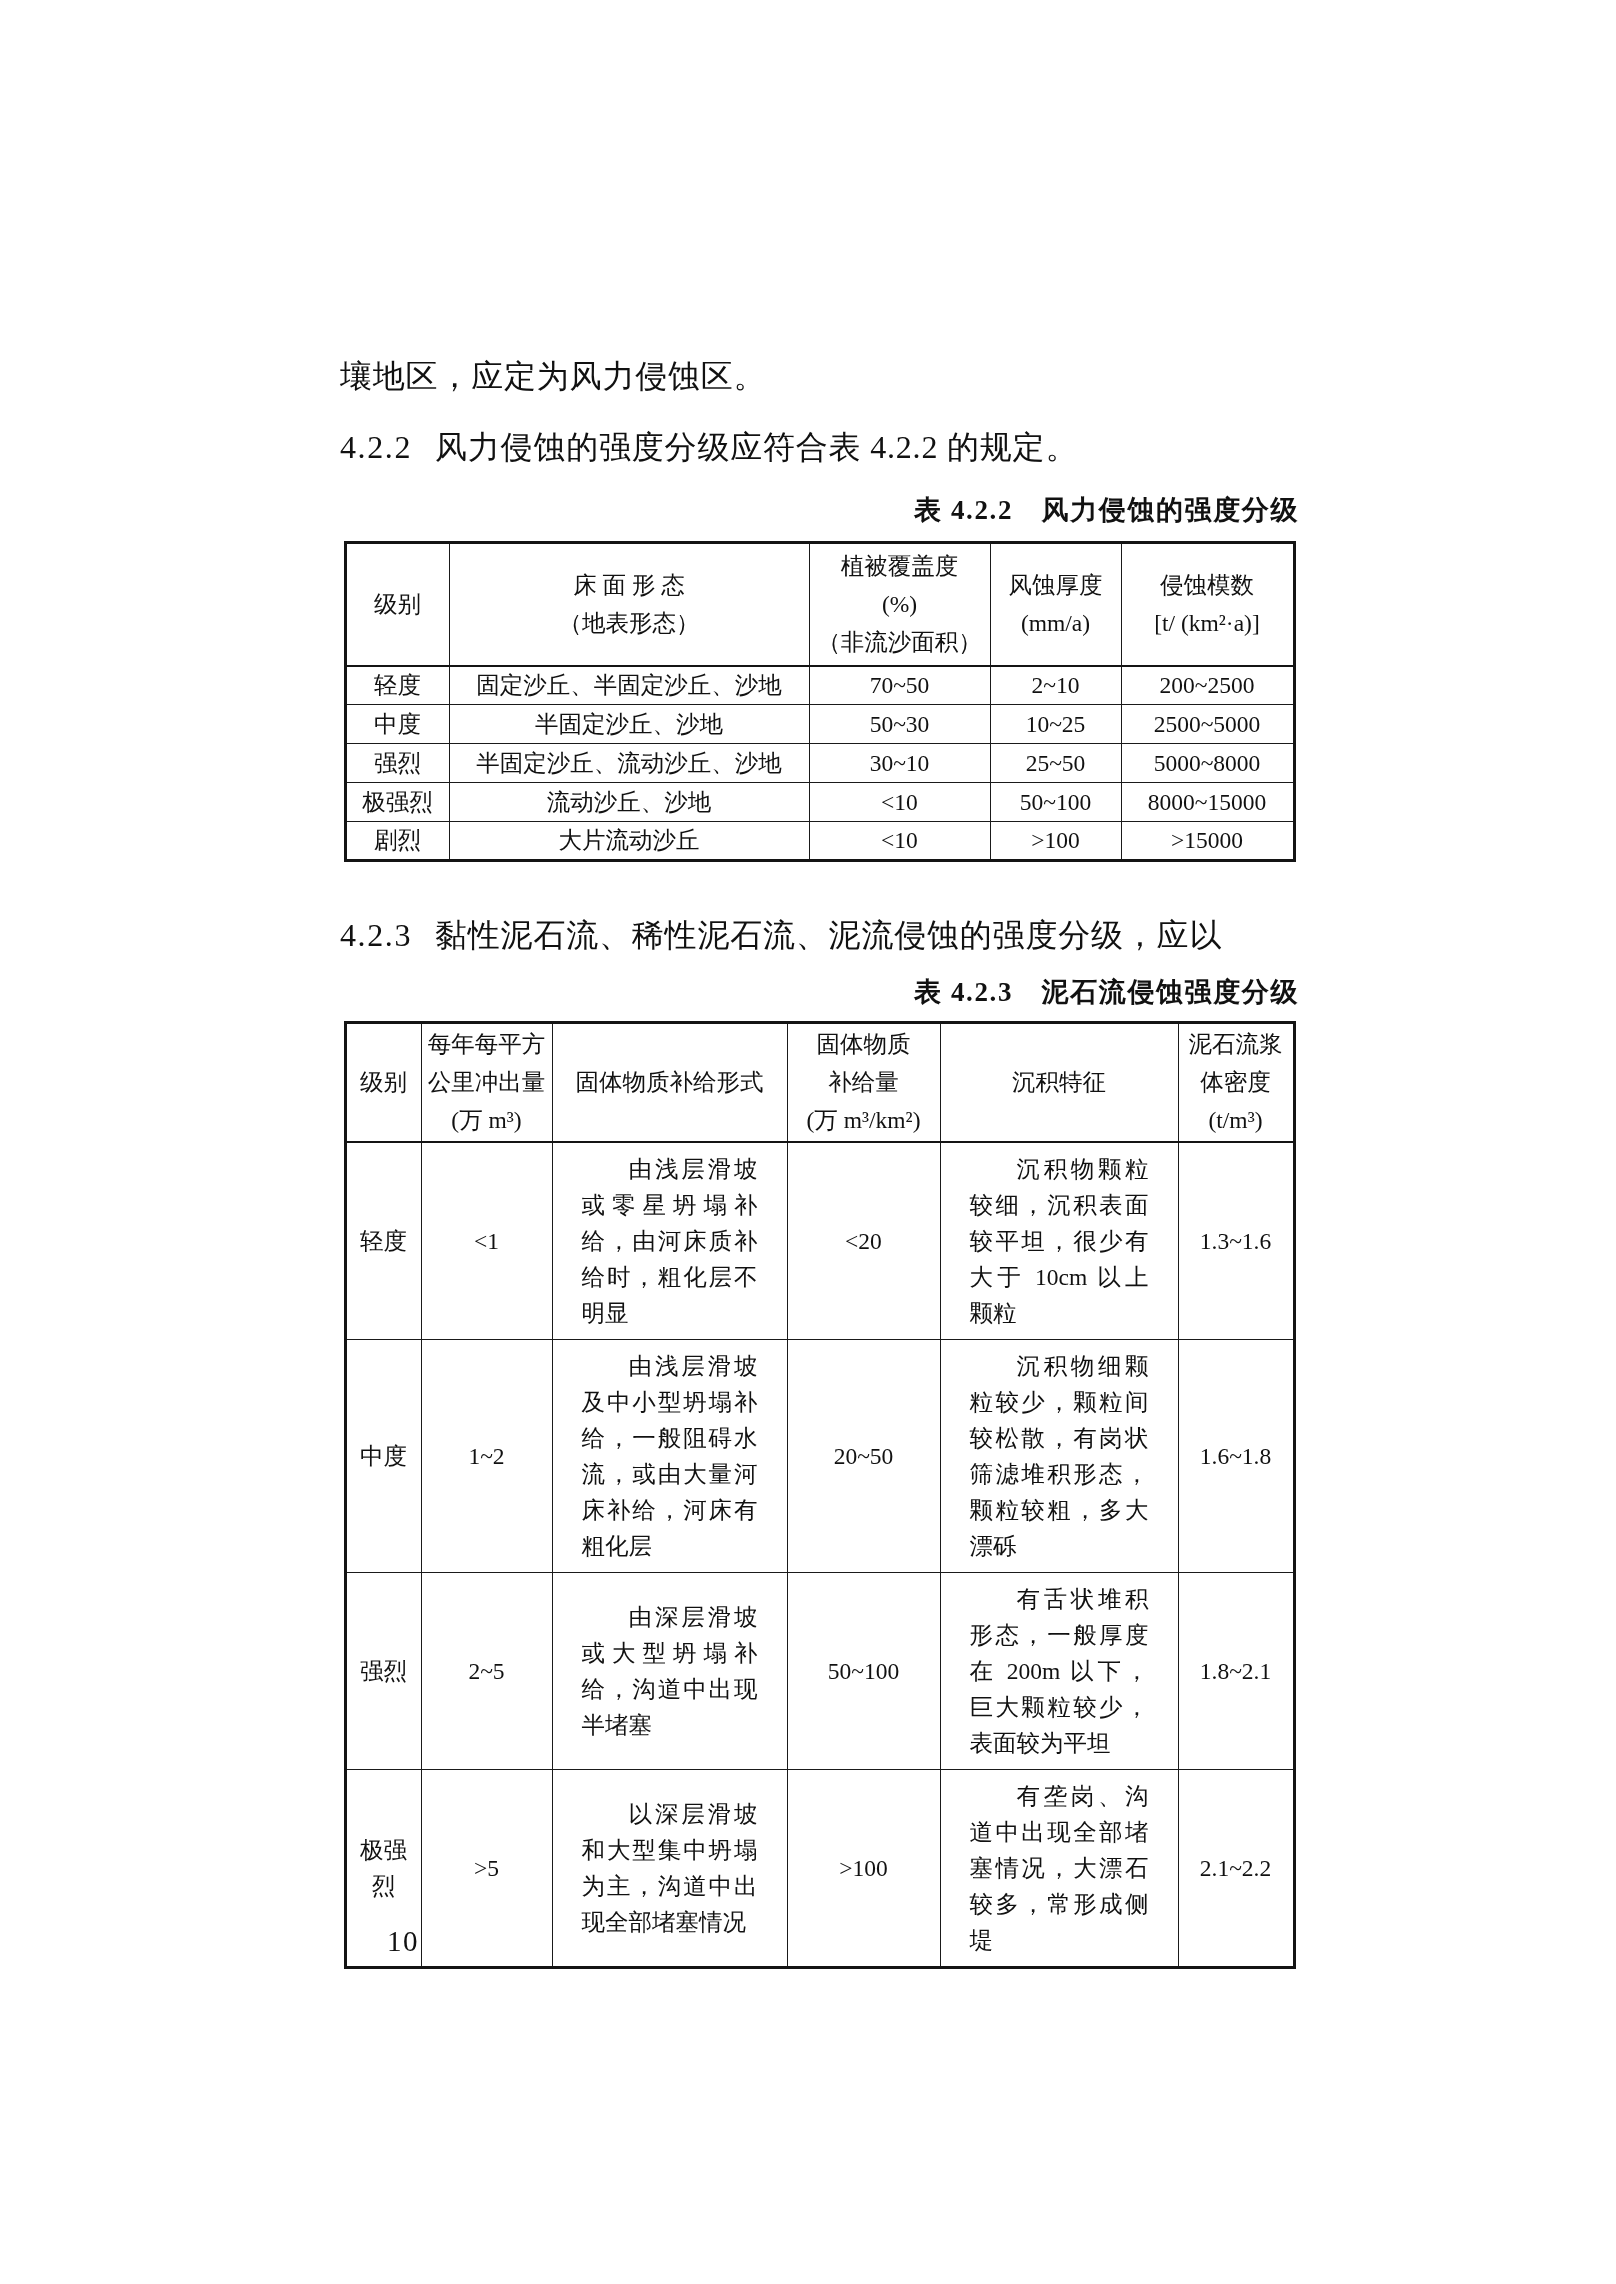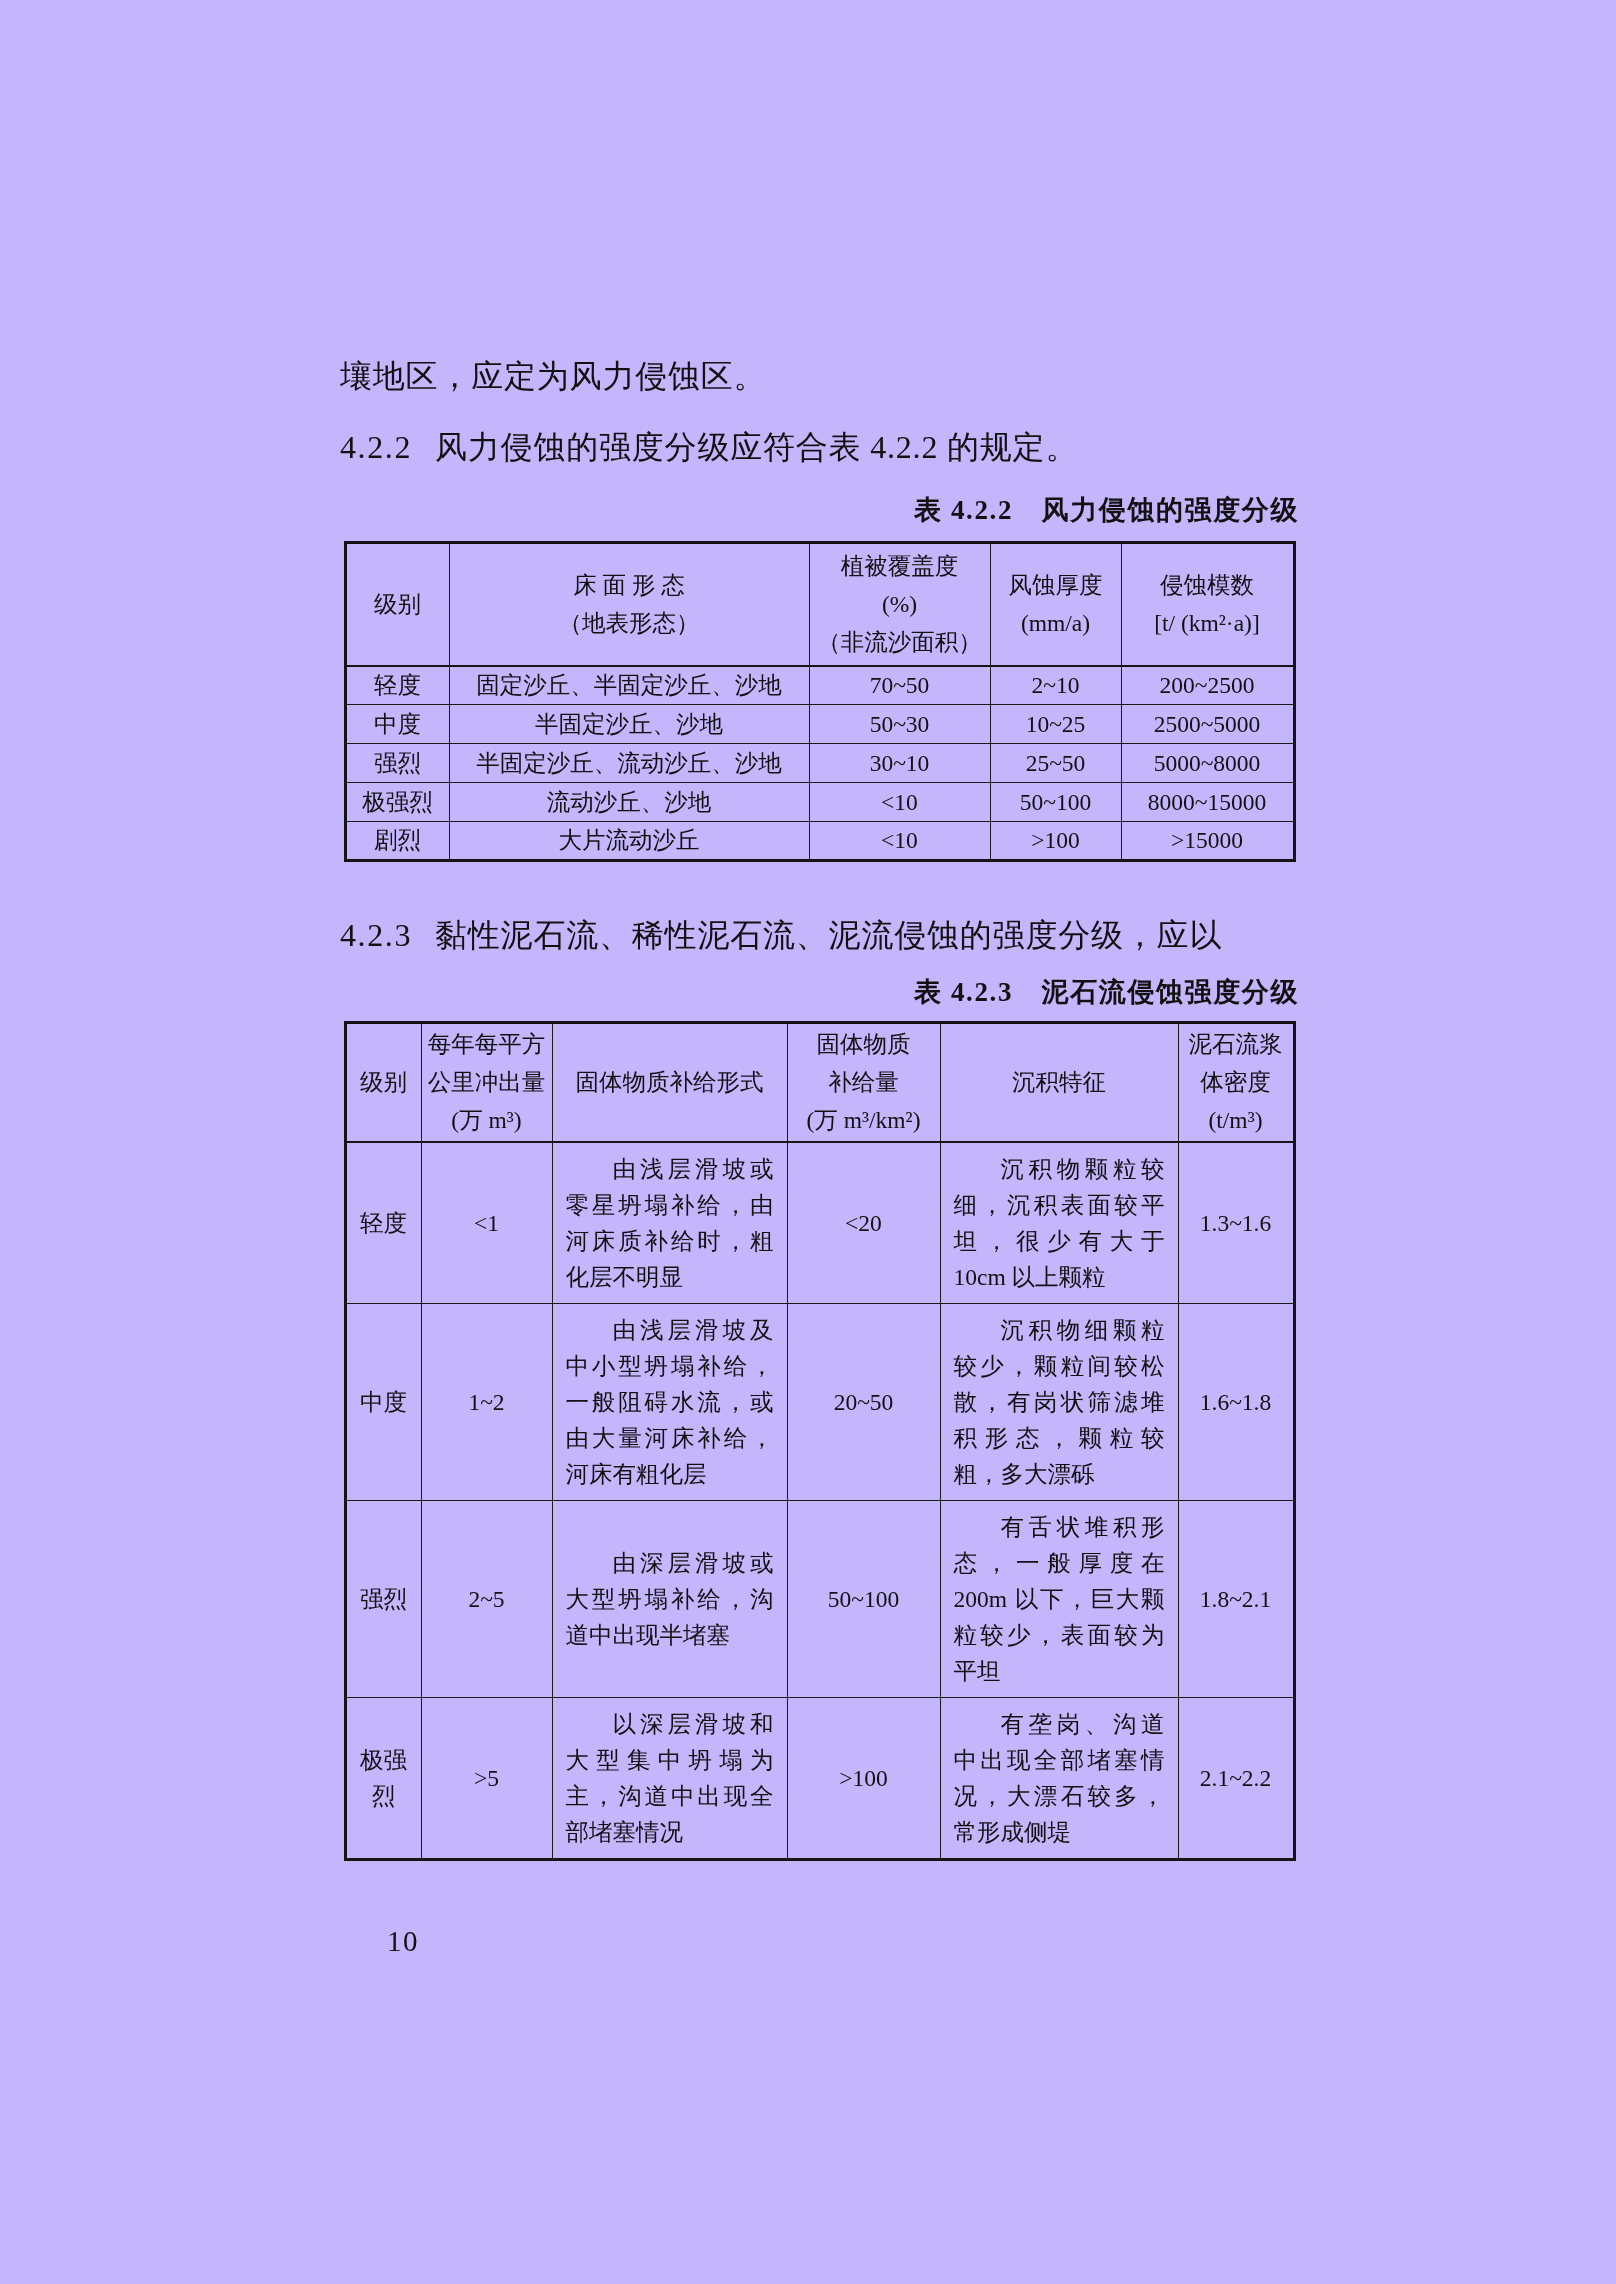--- a/index.html
+++ b/index.html
@@ -1,19 +1,19 @@
 <!DOCTYPE html>
 <html style="font-size:13px"><head>
 <meta charset="utf-8">
 <style>
   html,body{margin:0;padding:0;background:#e8e8e8;}
   .page{
     position:relative;
     width:1616px;height:2284px;
-    background:#c4b5fd;
+    background:#ffffff;
     font-family:"Liberation Serif","DejaVu Serif",serif;
     color:#111;
     overflow:hidden;
   }
   .content{
     position:absolute;
     left:340px;top:355px;width:959px;
   }
   .body-text{
     margin:0;
@@ -62,21 +62,21 @@
   .tbl2{margin-top:11.3px;}
   .tbl2 thead tr{height:113px;}
   .tbl2 .r0{height:159px;}
   .tbl2 .r1{height:188px;}
   .tbl2 .r2{height:178px;}
   .tbl2 .r3{height:142px;}
   td.para{
     text-align:justify;
     text-align-last:left;
     text-indent:2em;
-    padding:8px 13px;
+    padding:8px 29px;
     line-height:36px;
   }
   .page-number{
     position:absolute;
     left:387px;top:1925px;
     font-size:29px;
     letter-spacing:1.6px;
   }
 </style>
 </head>

